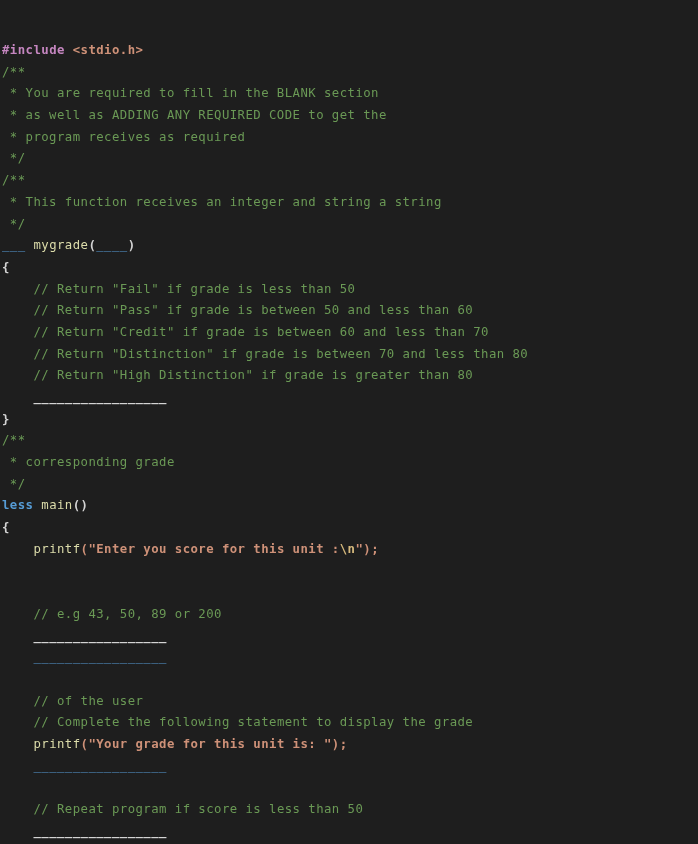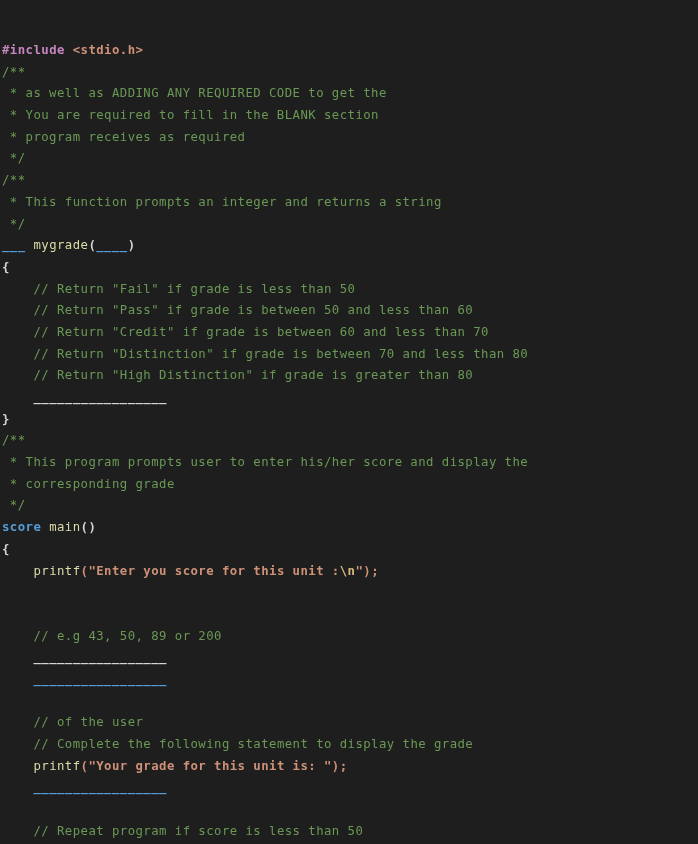--- a/index.html
+++ b/index.html
@@ -38,44 +38,44 @@
   
   .c-hash      { color: #c586c0; font-weight: bold; }
   .c-preproc   { color: #c586c0; font-weight: bold; }
   .c-header    { color: #ce9178; font-weight: bold; }
   .c-comment   { color: #6a9955; }
   .c-keyword   { color: #569cd6; font-weight: bold; }
   .c-func      { color: #dcdcaa; font-weight: normal; }
   .c-plain     { color: #d4d4d4; font-weight: bold; }
   .c-string    { color: #ce9178; font-weight: bold; }
   .c-escape    { color: #d7ba7d; font-weight: bold; }
-  .c-blank-b   { color: #569cd6; font-weight: bold; }
+  .c-blank-b   { color: #569cd6; font-weight: normal; }
   .c-blank-w   { color: #d4d4d4; font-weight: bold; }
   .c-brace     { color: #d4d4d4; font-weight: bold; }
 </style>
 </head>
 <body>
 
 <div id="editor">
 
   <div class="code-line"><span class="tok c-hash">#</span><span class="tok c-preproc">include</span><span class="tok c-header"> &lt;stdio.h&gt;</span></div>
 
   <div class="code-line"><span class="tok c-comment">/**</span></div>
 
+  <div class="code-line"><span class="tok c-comment"> * You are required to fill in the BLANK section</span></div>
+
   <div class="code-line"><span class="tok c-comment"> * as well as ADDING ANY REQUIRED CODE to get the</span></div>
-
-  <div class="code-line"><span class="tok c-comment"> * You are required to fill in the BLANK section</span></div>
 
   <div class="code-line"><span class="tok c-comment"> * program receives as required</span></div>
 
   <div class="code-line"><span class="tok c-comment"> */</span></div>
 
   <div class="code-line"><span class="tok c-comment">/**</span></div>
 
-  <div class="code-line"><span class="tok c-comment"> * This function prompts an integer and returns a string</span></div>
+  <div class="code-line"><span class="tok c-comment"> * This function receives an integer and string a string</span></div>
 
   <div class="code-line"><span class="tok c-comment"> */</span></div>
 
   <div class="code-line"><span class="tok c-blank-b">___</span><span class="tok c-plain"> </span><span class="tok c-func">mygrade</span><span class="tok c-plain">(</span><span class="tok c-blank-b">____</span><span class="tok c-plain">)</span></div>
 
   <div class="code-line"><span class="tok c-brace">{</span></div>
 
   <div class="code-line"><span class="tok">    </span><span class="tok c-comment">// Return "Fail" if grade is less than 50</span></div>
 
   <div class="code-line"><span class="tok">    </span><span class="tok c-comment">// Return "Pass" if grade is between 50 and less than 60</span></div>
@@ -85,27 +85,26 @@
   <div class="code-line"><span class="tok">    </span><span class="tok c-comment">// Return "Distinction" if grade is between 70 and less than 80</span></div>
 
   <div class="code-line"><span class="tok">    </span><span class="tok c-comment">// Return "High Distinction" if grade is greater than 80</span></div>
 
   <div class="code-line"><span class="tok">    </span><span class="tok c-blank-w">_________________</span></div>
 
   <div class="code-line"><span class="tok c-brace">}</span></div>
 
   <div class="code-line"><span class="tok c-comment">/**</span></div>
 
-  <div class="code-line"><span class="tok c-comment"> * This program prompts user to enter his/her score and display the</span></div>
 
   <div class="code-line"><span class="tok c-comment"> * corresponding grade</span></div>
 
   <div class="code-line"><span class="tok c-comment"> */</span></div>
 
-  <div class="code-line"><span class="tok c-keyword">score</span><span class="tok c-plain"> </span><span class="tok c-func">main</span><span class="tok c-plain">()</span></div>
+  <div class="code-line"><span class="tok c-keyword">less</span><span class="tok c-plain"> </span><span class="tok c-func">main</span><span class="tok c-plain">()</span></div>
 
   <div class="code-line"><span class="tok c-brace">{</span></div>
 
   <div class="code-line"><span class="tok">    </span><span class="tok c-func">printf</span><span class="tok c-string">("Enter you score for this unit :</span><span class="tok c-escape">\n</span><span class="tok c-string">");</span></div>
 
   <div class="code-line">&nbsp;</div>
 
   <div class="code-line"><span class="tok">    </span></div>
 
   <div class="code-line"><span class="tok">    </span><span class="tok c-comment">// e.g 43, 50, 89 or 200</span></div>

